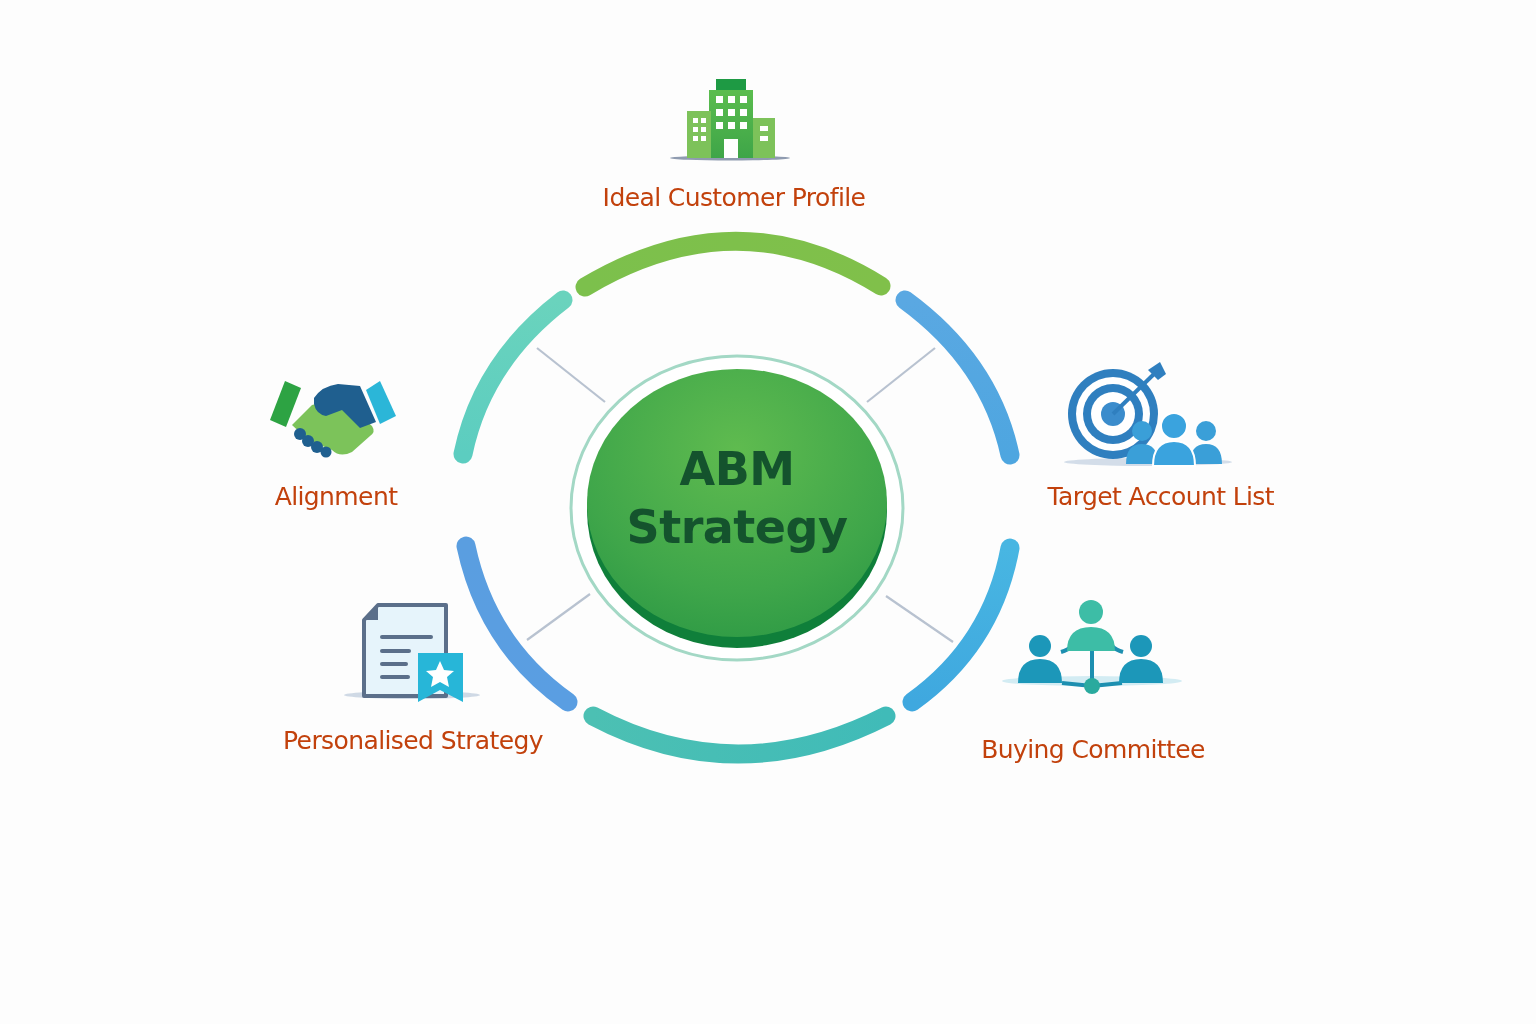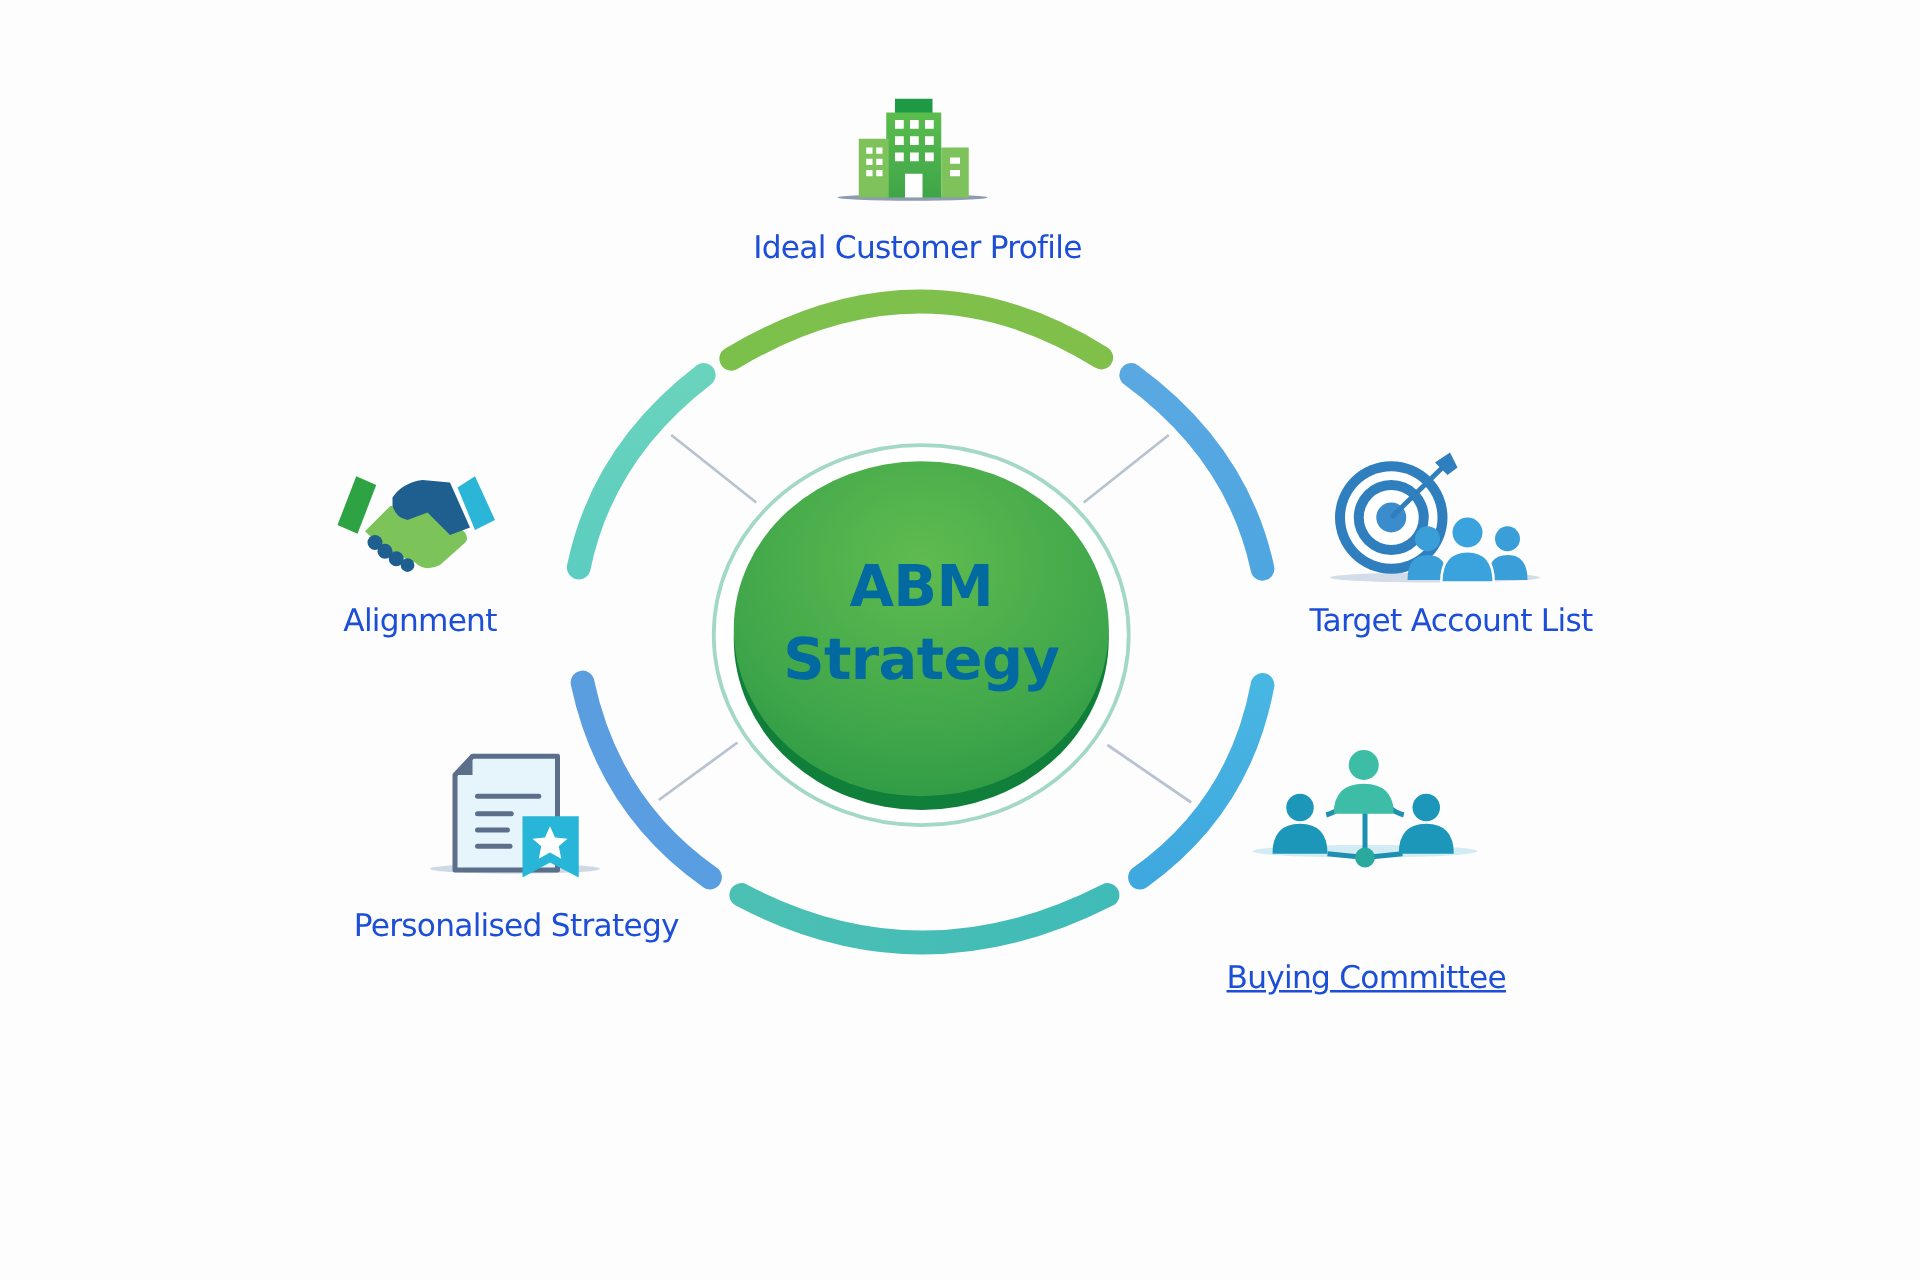--- a/index.html
+++ b/index.html
@@ -6,32 +6,32 @@
     body {
       width: 1536px; height: 1024px;
       background: #fdfdfd;
       position: relative;
       overflow: hidden;
       font-family: "DejaVu Sans", "Liberation Sans", sans-serif;
     }
     #diagram { position: absolute; left: 0; top: 0; width: 1536px; height: 1024px; }
     .label {
       position: absolute;
-      color: #1d4ed8;
+      color: #c2410c;
       font-size: 25px;
       line-height: 35px;
       text-align: center;
       letter-spacing: -0.6px;
       white-space: nowrap;
     }
     .center-title {
       position: absolute;
       left: 587px; top: 440px; width: 300px;
       text-align: center;
-      color: #0369a1;
+      color: #14532d;
       font-family: "DejaVu Sans", sans-serif;
       font-weight: bold;
       font-size: 46px;
       line-height: 58px;
       letter-spacing: -0.5px;
     }
   </style>
 </head>
 <body>
 
@@ -198,21 +198,21 @@
 </div>
 
 <div class="label" style="left:584px; top:180px; width:300px;">
   <span>Ideal Customer Profile</span>
 </div>
 
 <div class="label" style="left:1012px; top:479px; width:262px;text-align:right;">
   <span>Target Account List</span>
 </div>
 
-<div class="label" style="left:962px; top:764px; width:262px;text-decoration:underline;">
+<div class="label" style="left:962px; top:732px; width:262px;">
   <div>Buying Committee</div>
 </div>
 
 <div class="label" style="left:276px; top:723px; width:274px;">
   <span>Personalised Strategy</span>
 </div>
 
 <div class="label" style="left:205px; top:479px; width:262px;">
   <div>Alignment</div>
 </div>

